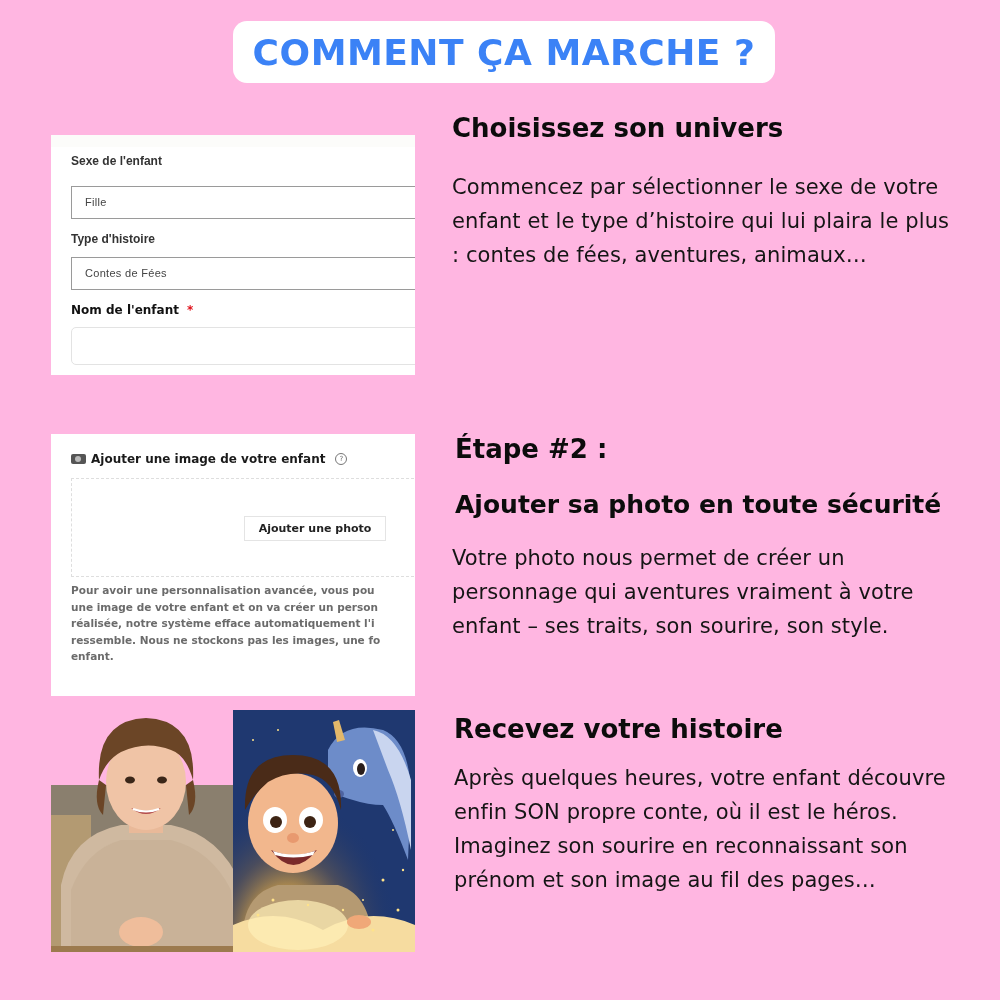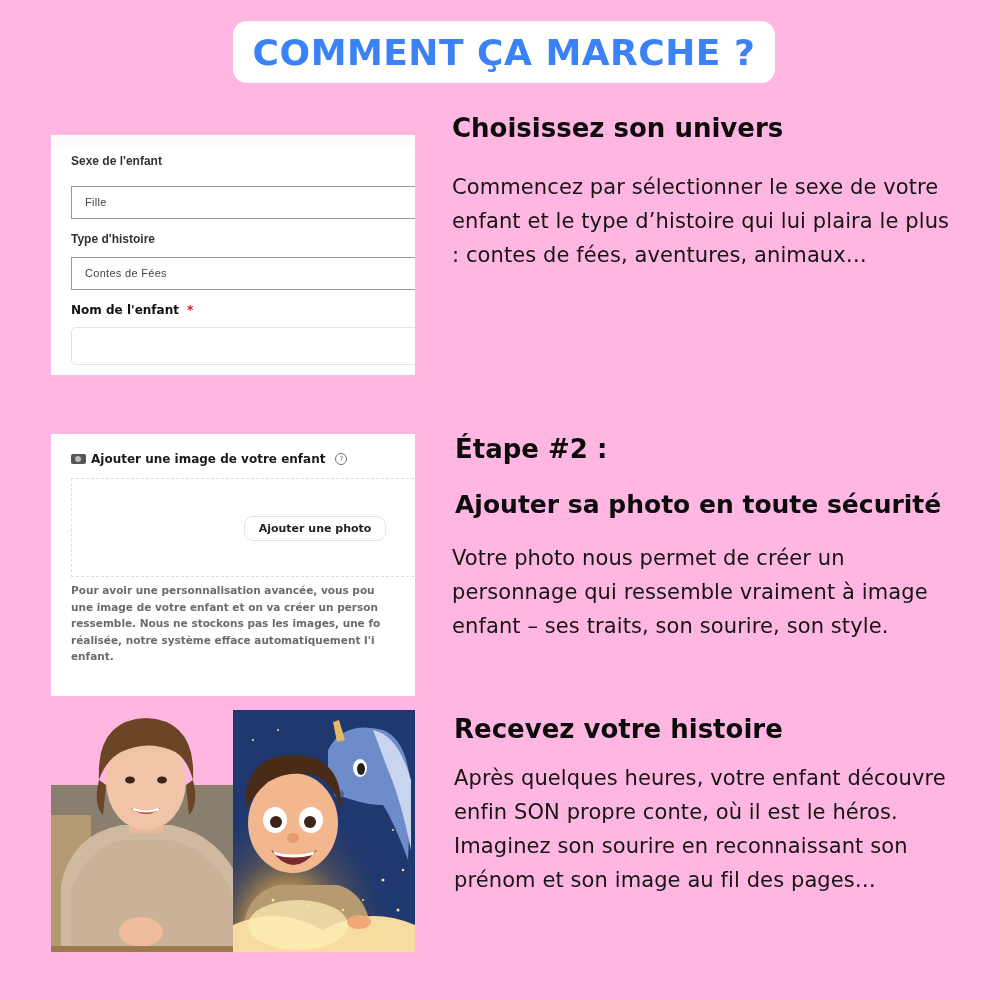--- a/index.html
+++ b/index.html
@@ -65,21 +65,21 @@
       display: inline-block; width: 10px; height: 10px; border: 1px solid #777; border-radius: 50%;
       font-size: 7px; line-height: 10px; text-align: center; color: #666; margin-left: 10px;
       font-weight: normal;
     }
     .dropzone {
       position: absolute; left: 20px; top: 44px; right: -4px; height: 99px;
       border: 1px dashed #dedede; border-right: none; box-sizing: border-box;
     }
     .add-photo-btn {
       position: absolute; left: 172px; top: 37px; width: 142px; height: 25px;
-      border: 1px solid #e4e4e4; border-radius: 9px; background: #fff;
+      border: 1px solid #e4e4e4; border-radius: 0; background: #fff;
       font-size: 11px; font-weight: bold; color: #222; font-family: "DejaVu Sans", sans-serif;
       display: flex; align-items: center; justify-content: center; padding: 0; cursor: pointer;
     }
     .upload-note {
       position: absolute; left: 20px; top: 148px; width: 400px;
       font-size: 10.5px; font-weight: bold; color: #6b6b6b; line-height: 16.5px;
       font-family: "DejaVu Sans", sans-serif; white-space: nowrap;
     }
 
     
@@ -140,22 +140,22 @@
     <span class="camera-icon"></span>
     <span>Ajouter une image de votre enfant</span>
     <span class="help-icon">?</span>
   </div>
   <div class="dropzone">
     <button class="add-photo-btn">Ajouter une photo</button>
   </div>
   <div class="upload-note">
     <div>Pour avoir une personnalisation avancée, vous pou</div>
     <div>une image de votre enfant et on va créer un person</div>
+    <div>réalisée, notre système efface automatiquement l'i</div>
     <div>ressemble. Nous ne stockons pas les images, une fo</div>
-    <div>réalisée, notre système efface automatiquement l'i</div>
     <div>enfant.</div>
   </div>
 </div>
 
 <div class="photo-wrap">
   <svg class="real-photo" viewBox="0 0 200 242" width="200" height="242">
 
     <rect x="0" y="75" width="200" height="167" fill="#8a7f6e"></rect>
     <rect x="0" y="105" width="40" height="137" fill="#b39a72"></rect>
 
@@ -232,19 +232,19 @@
 </div>
 
 <div class="step step1">
   <h2>Choisissez son univers</h2>
   <p>Commencez par sélectionner le sexe de votre enfant et le type d’histoire qui lui plaira le plus : contes de fées, aventures, animaux…</p>
 </div>
 
 <div class="step step2">
   <h2>Étape #2 :</h2>
   <h2 style="white-space:nowrap;font-size:25px;">Ajouter sa photo en toute sécurité</h2>
-  <p>Votre photo nous permet de créer un personnage qui ressemble vraiment à image enfant – ses traits, son sourire, son style.</p>
+  <p>Votre photo nous permet de créer un personnage qui aventures vraiment à votre enfant – ses traits, son sourire, son style.</p>
 </div>
 
 <div class="step step3">
   <h2>Recevez votre histoire</h2>
   <p>Après quelques heures, votre enfant découvre enfin SON propre conte, où il est le héros. Imaginez son sourire en reconnaissant son prénom et son image au fil des pages…</p>
 </div>
 
 </body></html>

